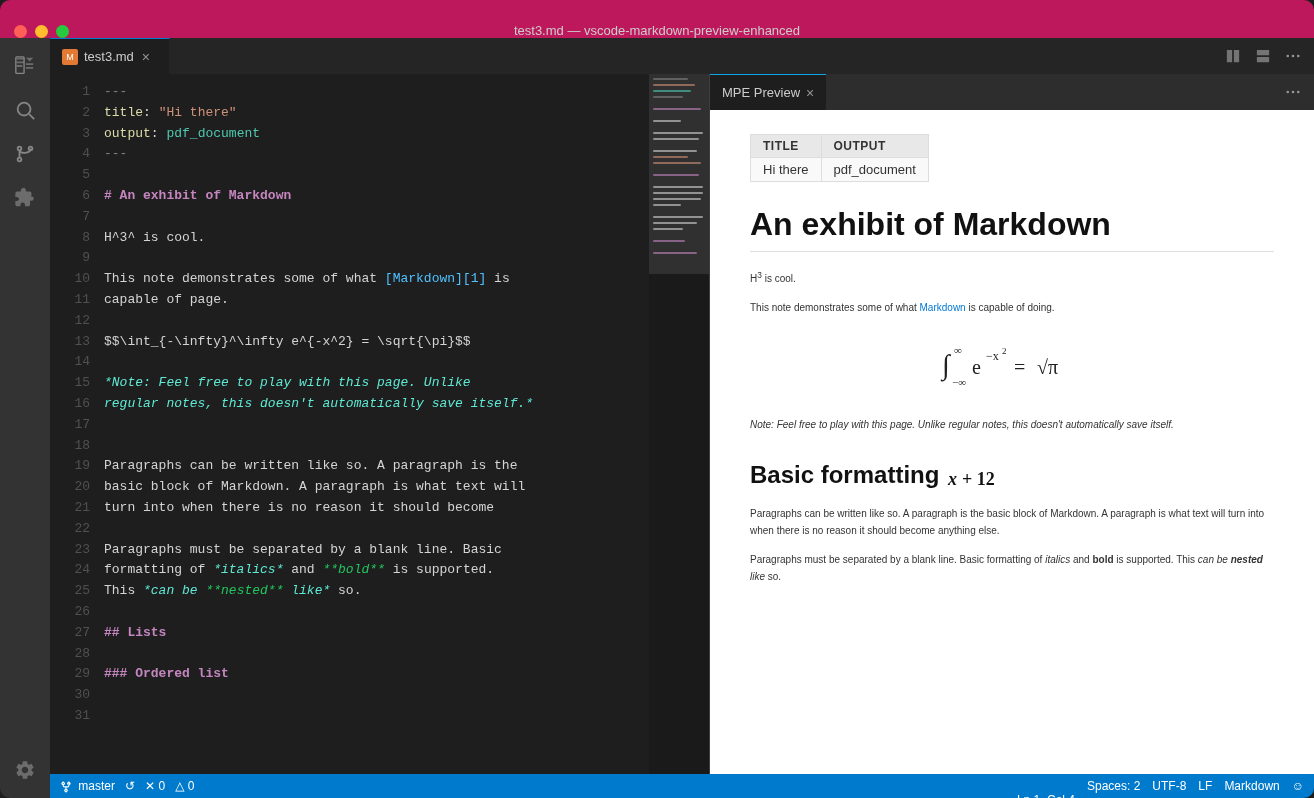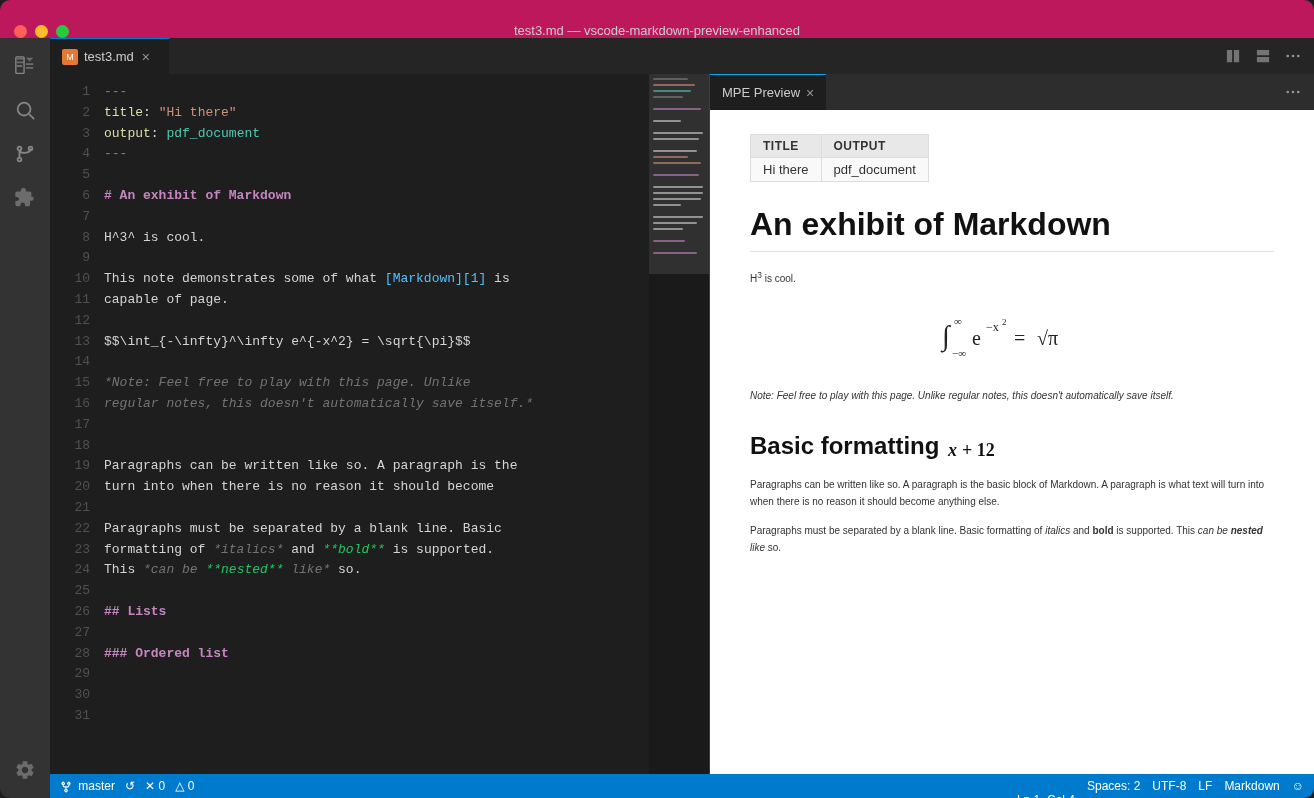--- a/index.html
+++ b/index.html
@@ -368,21 +368,21 @@
       display: flex;
       align-items: center;
       gap: 12px;
     }
 
     
     .c-gray { color: #808080; }
     .c-yellow { color: #dcdcaa; }
     .c-cyan { color: #4ec9b0; }
     .c-heading { color: #c586c0; font-weight: bold; }
-    .c-italic { color: #737373; font-style: italic; }
+    .c-italic { color: #5eead4; font-style: italic; }
     .c-bold-italic { color: #22c55e; font-style: italic; }
     .c-link { color: #4fc1ff; }
     .c-white { color: #d4d4d4; }
     .c-string { color: #ce9178; }
     .c-formula { color: #d4d4d4; }
 
     
     .preview-content::-webkit-scrollbar { width: 8px; }
     .preview-content::-webkit-scrollbar-track { background: #f0f0f0; }
     .preview-content::-webkit-scrollbar-thumb { background: #c0c0c0; border-radius: 4px; }
@@ -517,20 +517,21 @@
               <div class="code-line"><span class="c-white">This note demonstrates some of what </span><span class="c-link">[Markdown][1]</span><span class="c-white"> is</span></div>
               <div class="code-line"><span class="c-white">capable of page.</span></div>
               <div class="code-line"></div>
               <div class="code-line"><span class="c-formula">$$\int_{-\infty}^\infty e^{-x^2} = \sqrt{\pi}$$</span></div>
               <div class="code-line"></div>
               <div class="code-line"><span class="c-italic">*Note: Feel free to play with this page. Unlike</span></div>
               <div class="code-line"><span class="c-italic">regular notes, this doesn't automatically save itself.*</span></div>
               <div class="code-line"></div>
               <div class="code-line"></div>
               <div class="code-line"><span class="c-white">Paragraphs can be written like so. A paragraph is the</span></div>
+              <div class="code-line"><span class="c-white">basic block of Markdown. A paragraph is what text will</span></div>
               <div class="code-line"><span class="c-white">turn into when there is no reason it should become</span></div>
               <div class="code-line"></div>
               <div class="code-line"><span class="c-white">Paragraphs must be separated by a blank line. Basic</span></div>
               <div class="code-line"><span class="c-white">formatting of </span><span class="c-italic">*italics*</span><span class="c-white"> and </span><span class="c-bold-italic">**bold**</span><span class="c-white"> is supported.</span></div>
               <div class="code-line"><span class="c-white">This </span><span class="c-italic">*can be </span><span class="c-bold-italic">**nested**</span><span class="c-italic"> like*</span><span class="c-white"> so.</span></div>
               <div class="code-line"></div>
               <div class="code-line"><span class="c-heading">## Lists</span></div>
               <div class="code-line"></div>
               <div class="code-line"><span class="c-heading">### Ordered list</span></div>
             </div>
@@ -598,20 +599,23 @@
                 </tr>
               </tbody>
             </table>
 
             <div class="preview-h1">An exhibit of Markdown</div>
 
             <p class="preview-p">
               <span>H</span><sup>3</sup><span> is cool.</span>
             </p>
 
+            <p class="preview-p">
+              <span>This note demonstrates some of what </span><a class="preview-link">Markdown</a><span> is capable of doing.</span>
+            </p>
 
             <div class="preview-math">
               
               <svg width="160" height="55" viewBox="0 0 160 55">
 
                 <text x="10" y="38" font-size="28" font-family="serif" fill="#222">∫</text>
 
                 <text x="22" y="18" font-size="11" font-family="serif" fill="#222">∞</text>
                 <text x="20" y="50" font-size="11" font-family="serif" fill="#222">−∞</text>
 

